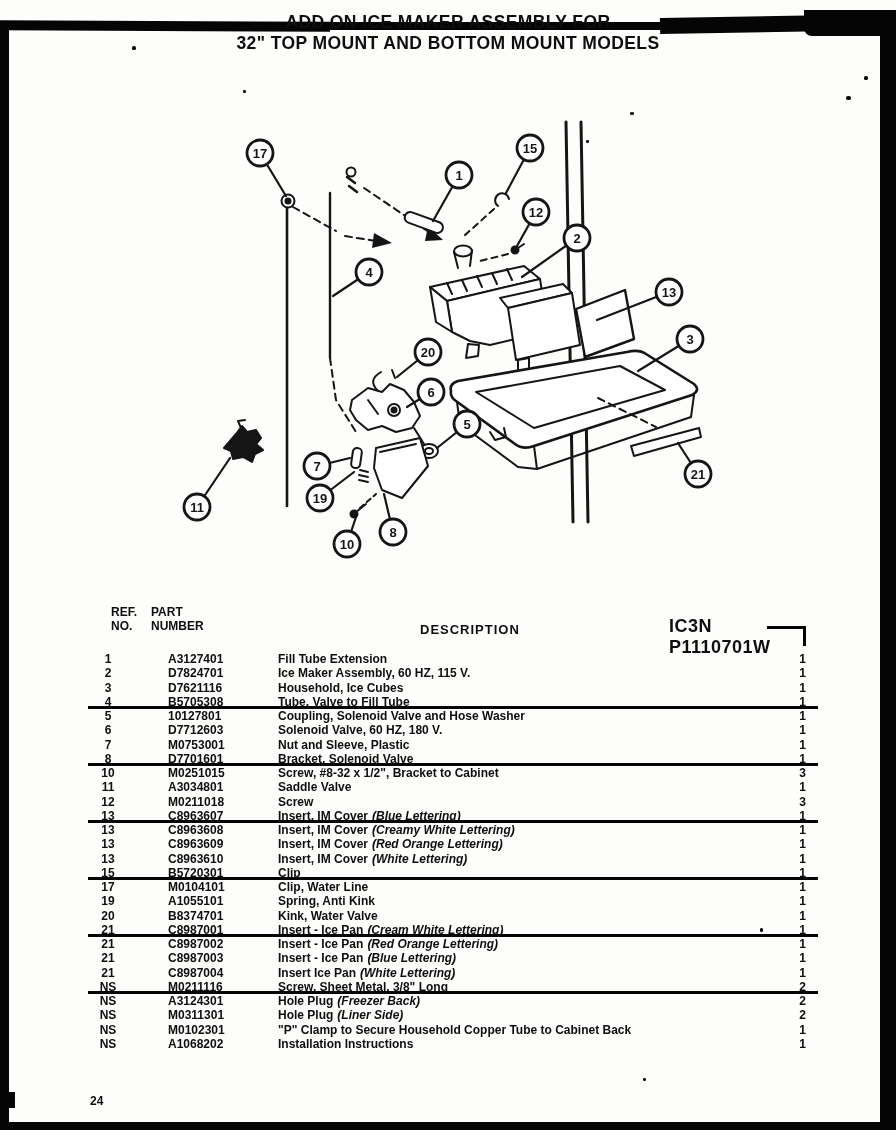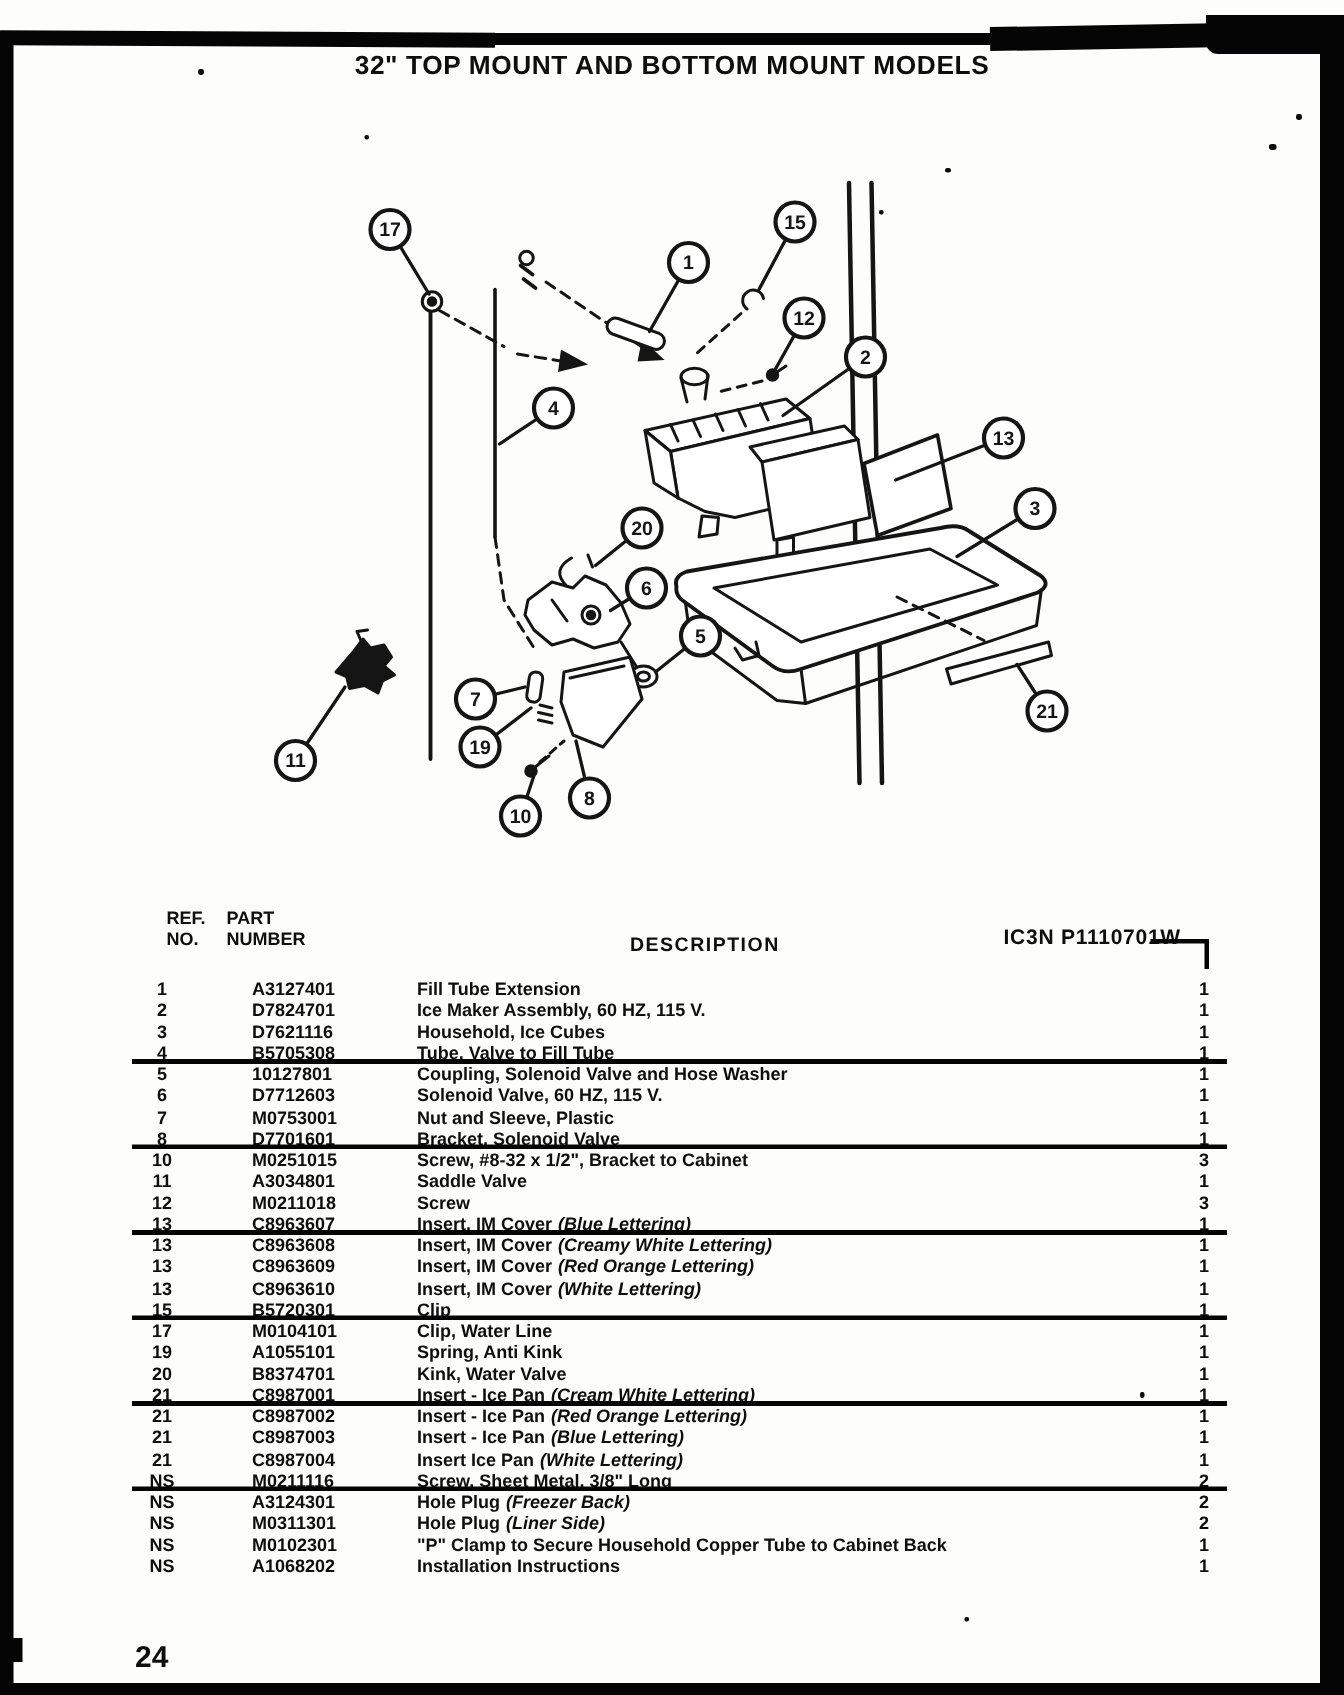--- a/index.html
+++ b/index.html
@@ -18,21 +18,21 @@
   .section{position:relative;}
   .section + .section{box-shadow:0 -3px 0 0 #050505;}
   .prow{position:relative;height:14.25px;font-size:12px;font-weight:bold;line-height:14.25px;white-space:nowrap;}
   .prow .ref{position:absolute;left:6px;width:28px;text-align:center;}
   .prow .part{position:absolute;left:80px;}
   .prow .desc{position:absolute;left:190px;text-align:right;}
   .prow .desc .variant{font-style:italic;margin-left:4px;}
   .prow .qty{position:absolute;right:12px;}
   #modelBracket{position:absolute;left:767px;top:626px;width:36px;height:17px;
                 border-top:3px solid #050505;border-right:3px solid #050505;z-index:2;}
-  #pageNumber{position:absolute;left:90px;top:1094px;font-size:20px;font-weight:bold;z-index:2;}
+  #pageNumber{position:absolute;left:90px;top:1094px;font-size:12px;font-weight:bold;z-index:2;}
   svg{position:absolute;left:0;top:0;z-index:1;}
   svg text{font-family:"Liberation Sans",sans-serif;font-weight:bold;font-size:13px;}
 </style>
 </head>
 <body>
 
 <div id="page">
 
   <div class="edge" style="left:0;top:22px;width:896px;height:8px;z-index:2;"></div>
   <div class="edge" style="left:0;top:21px;width:330px;height:10px;z-index:2;transform:rotate(.3deg);"></div>
@@ -44,20 +44,21 @@
   <div class="edge" style="left:0;top:1122px;width:896px;height:8px;z-index:4;"></div>
   <div class="speck" style="left:132px;top:46px;width:4px;height:4px;"></div>
   <div class="speck" style="left:243px;top:90px;width:3px;height:3px;"></div>
   <div class="speck" style="left:630px;top:112px;width:4px;height:3px;"></div>
   <div class="speck" style="left:846px;top:96px;width:5px;height:4px;"></div>
   <div class="speck" style="left:864px;top:76px;width:4px;height:4px;"></div>
   <div class="speck" style="left:586px;top:140px;width:3px;height:3px;"></div>
   <div class="speck" style="left:760px;top:928px;width:3px;height:4px;"></div>
   <div class="speck" style="left:643px;top:1078px;width:3px;height:3px;"></div>
 
+  <div class="title" style="top:12px;">ADD ON ICE MAKER ASSEMBLY FOR</div>
   <div class="title" style="top:33px;">32" TOP MOUNT AND BOTTOM MOUNT MODELS</div>
 
   <svg width="896" height="1130" viewBox="0 0 896 1130">
     <g stroke="#151515" fill="none" stroke-width="2" stroke-linecap="round" stroke-linejoin="round">
 
       <g>
         <line x1="566" y1="122" x2="573" y2="522" stroke-width="3"></line>
         <line x1="581" y1="122" x2="588" y2="522" stroke-width="3"></line>
       </g>
 
@@ -245,21 +246,21 @@
   <div id="tableHead">
     <div style="position:absolute;left:23px;top:0;" class="h2">
       <div>REF.</div>
       <div>NO.</div>
     </div>
     <div style="position:absolute;left:63px;top:0;" class="h2">
       <div>PART</div>
       <div>NUMBER</div>
     </div>
     <div style="position:absolute;left:284px;top:16px;font-size:13px;letter-spacing:1px;padding-left:48px;">DESCRIPTION</div>
-    <div style="position:absolute;left:549px;top:10px;font-size:14px;letter-spacing:.5px;padding-left:32px;">IC3N P1110701W</div>
+    <div style="position:absolute;left:549px;top:10px;font-size:18px;letter-spacing:.5px;padding-left:32px;">IC3N P1110701W</div>
   </div>
   <div id="modelBracket"></div>
 
   <div id="tableBody">
       <div class="section">
         <div class="prow">
       <span class="ref">1</span>
       <span class="part">A3127401</span>
       <span class="desc"><span>Fill Tube Extension</span><span class="variant"></span></span>
       <span class="qty">1</span>
@@ -286,21 +287,21 @@
       <div class="section">
         <div class="prow">
       <span class="ref">5</span>
       <span class="part">10127801</span>
       <span class="desc"><span>Coupling, Solenoid Valve and Hose Washer</span><span class="variant"></span></span>
       <span class="qty">1</span>
     </div>
         <div class="prow">
       <span class="ref">6</span>
       <span class="part">D7712603</span>
-      <span class="desc"><span>Solenoid Valve, 60 HZ, 115 V.</span><span class="variant"></span></span>
+      <span class="desc"><span>Solenoid Valve, 60 HZ, 180 V.</span><span class="variant"></span></span>
       <span class="qty">1</span>
     </div>
         <div class="prow">
       <span class="ref">7</span>
       <span class="part">M0753001</span>
       <span class="desc"><span>Nut and Sleeve, Plastic</span><span class="variant"></span></span>
       <span class="qty">1</span>
     </div>
         <div class="prow">
       <span class="ref">8</span>

